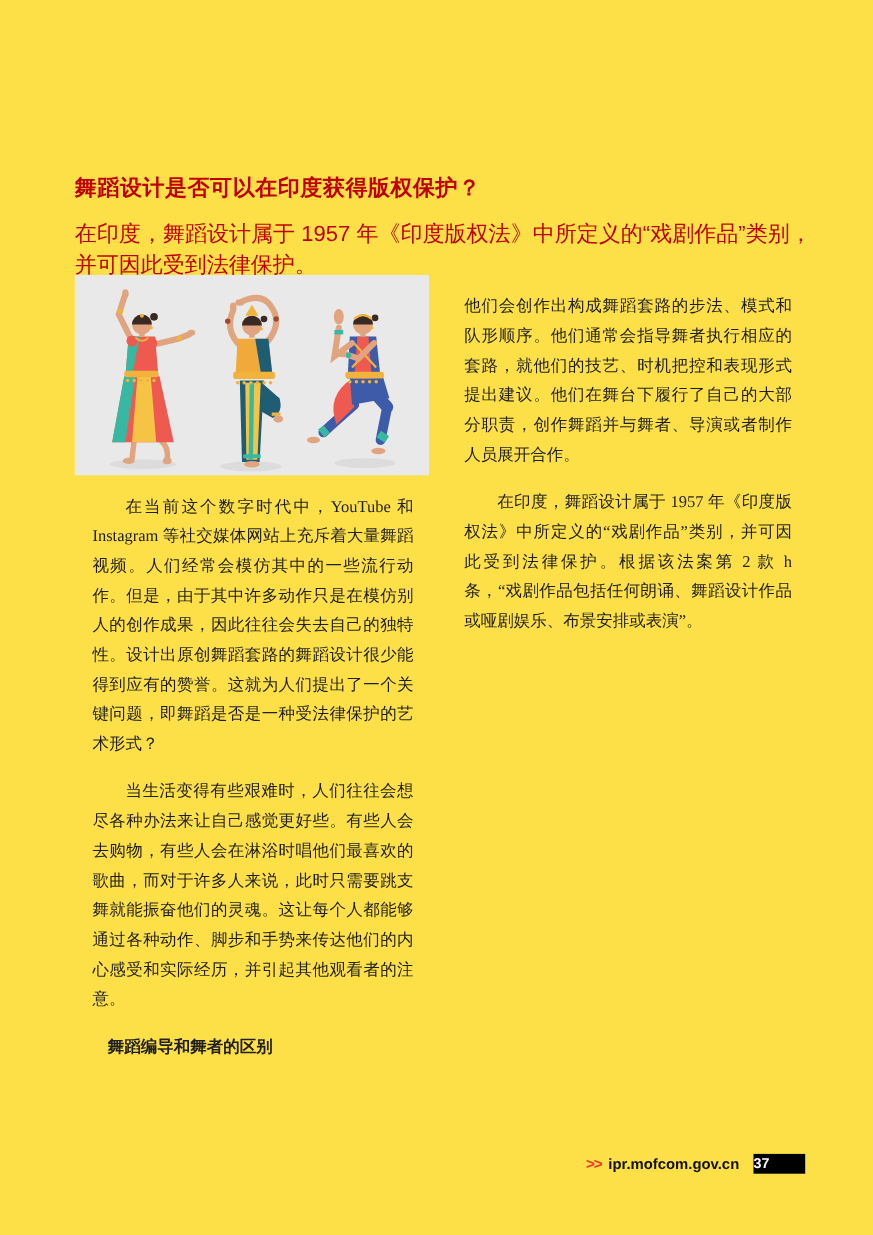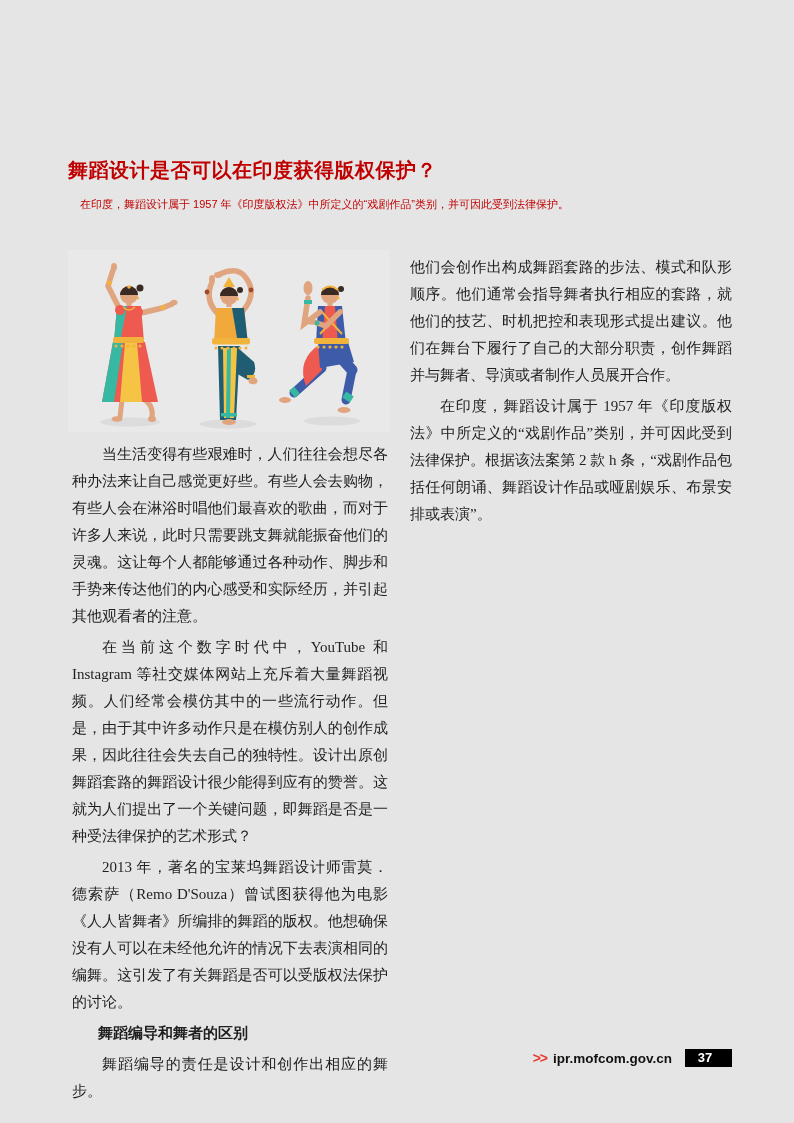--- a/index.html
+++ b/index.html
@@ -1,52 +1,52 @@
 <!DOCTYPE html>
 <html><head>
 <meta charset="utf-8">
 <style>
   html, body { margin: 0; padding: 0; background: #ffffff; }
   .sheet {
     position: relative;
     width: 794px;
     height: 1123px;
-    background: #e5e5e5;
+    background: #fde047;
     overflow: hidden;
     font-family: "Liberation Serif", "DejaVu Serif", serif;
   }
   .article-title {
     position: absolute;
     left: 68px; top: 144px; width: 670px;
     font-family: "Liberation Sans", "DejaVu Sans", sans-serif;
     font-size: 20px; font-weight: bold; color: #c00000;
     letter-spacing: 0.5px;
   }
   .article-subtitle {
     position: absolute;
-    left: 80px; top: 179px; width: 670px;
+    left: 68px; top: 179px; width: 670px;
     font-family: "Liberation Sans", "DejaVu Sans", sans-serif;
-    font-size: 11px; line-height: 28px; color: #c00000;
+    font-size: 20px; line-height: 28px; color: #c00000;
     text-align: justify;
   }
   .columns {
     position: absolute;
     left: 68px; top: 250px; width: 668px;
     display: flex; gap: 14px;
   }
   .col-left  { width: 324px; }
   .col-right { width: 330px; }
   .figure {
     width: 322px; height: 182px;
     margin: 0 0 9px 0;
     background: #e9e9e9;
   }
   .figure svg { display: block; }
   .para {
-    margin: 4px;
+    margin: 16px;
     font-size: 15px;
     line-height: 27px;
     color: #1f1f1f;
     text-align: justify;
     text-indent: 2em;
   }
   .para.no-indent { text-indent: 0; }
   .col-heading {
     margin: 0;
     font-size: 15px;
@@ -68,21 +68,21 @@
     margin-right: 6px;
     font-size: 14px;
   }
   .footer-site { color: #111111; }
   .page-number-box {
     margin-left: 13px;
     background: #000000;
     color: #ffffff;
     width: 40px; height: 18px;
     line-height: 18px;
-    text-align: center;
+    text-align: left;
     padding-right: 7px;
     font-size: 13px;
   }
 </style>
 </head>
 <body>
 
 <div class="sheet">
 
   <h1 class="article-title">舞蹈设计是否可以在印度获得版权保护？</h1>
@@ -192,25 +192,23 @@
             <rect x="259.5" y="51" width="5" height="5" fill="#e0a57e"></rect>
             <circle cx="262" cy="45" r="9" fill="#e0a57e"></circle>
             <path d="M253 45 A9 9 0 0 1 271 45 Z" fill="#3a2a24"></path>
             <circle cx="273" cy="39" r="3" fill="#3a2a24"></circle>
             <path d="M254 40 Q262 33 270 40" stroke="#f2b33d" stroke-width="2" fill="none"></path>
             <circle cx="270" cy="48" r="1.5" fill="#f2b33d"></circle>
           </g>
         </svg>
       </div>
 
+      <p class="para">在当前这个数字时代中，YouTube 和 Instagram 等社交媒体网站上充斥着大量舞蹈视频。人们经常会模仿其中的一些流行动作。但是，由于其中许多动作只是在模仿别人的创作成果，因此往往会失去自己的独特性。设计出原创舞蹈套路的舞蹈设计很少能得到应有的赞誉。这就为人们提出了一个关键问题，即舞蹈是否是一种受法律保护的艺术形式？</p>
       <p class="para">当生活变得有些艰难时，人们往往会想尽各种办法来让自己感觉更好些。有些人会去购物，有些人会在淋浴时唱他们最喜欢的歌曲，而对于许多人来说，此时只需要跳支舞就能振奋他们的灵魂。这让每个人都能够通过各种动作、脚步和手势来传达他们的内心感受和实际经历，并引起其他观看者的注意。</p>
-      <p class="para">在当前这个数字时代中，YouTube 和 Instagram 等社交媒体网站上充斥着大量舞蹈视频。人们经常会模仿其中的一些流行动作。但是，由于其中许多动作只是在模仿别人的创作成果，因此往往会失去自己的独特性。设计出原创舞蹈套路的舞蹈设计很少能得到应有的赞誉。这就为人们提出了一个关键问题，即舞蹈是否是一种受法律保护的艺术形式？</p>
-      <p class="para">2013 年，著名的宝莱坞舞蹈设计师雷莫．德索萨（Remo D'Souza）曾试图获得他为电影《人人皆舞者》所编排的舞蹈的版权。他想确保没有人可以在未经他允许的情况下去表演相同的编舞。这引发了有关舞蹈是否可以受版权法保护的讨论。</p>
       <p class="col-heading">舞蹈编导和舞者的区别</p>
-      <p class="para">舞蹈编导的责任是设计和创作出相应的舞步。</p>
     </div>
 
     <div class="col-right">
       <p class="para no-indent">他们会创作出构成舞蹈套路的步法、模式和队形顺序。他们通常会指导舞者执行相应的套路，就他们的技艺、时机把控和表现形式提出建议。他们在舞台下履行了自己的大部分职责，创作舞蹈并与舞者、导演或者制作人员展开合作。</p>
       <p class="para">在印度，舞蹈设计属于 1957 年《印度版权法》中所定义的“戏剧作品”类别，并可因此受到法律保护。根据该法案第 2 款 h 条，“戏剧作品包括任何朗诵、舞蹈设计作品或哑剧娱乐、布景安排或表演”。</p>
     </div>
 
   </div>
 
   <div class="page-footer">

